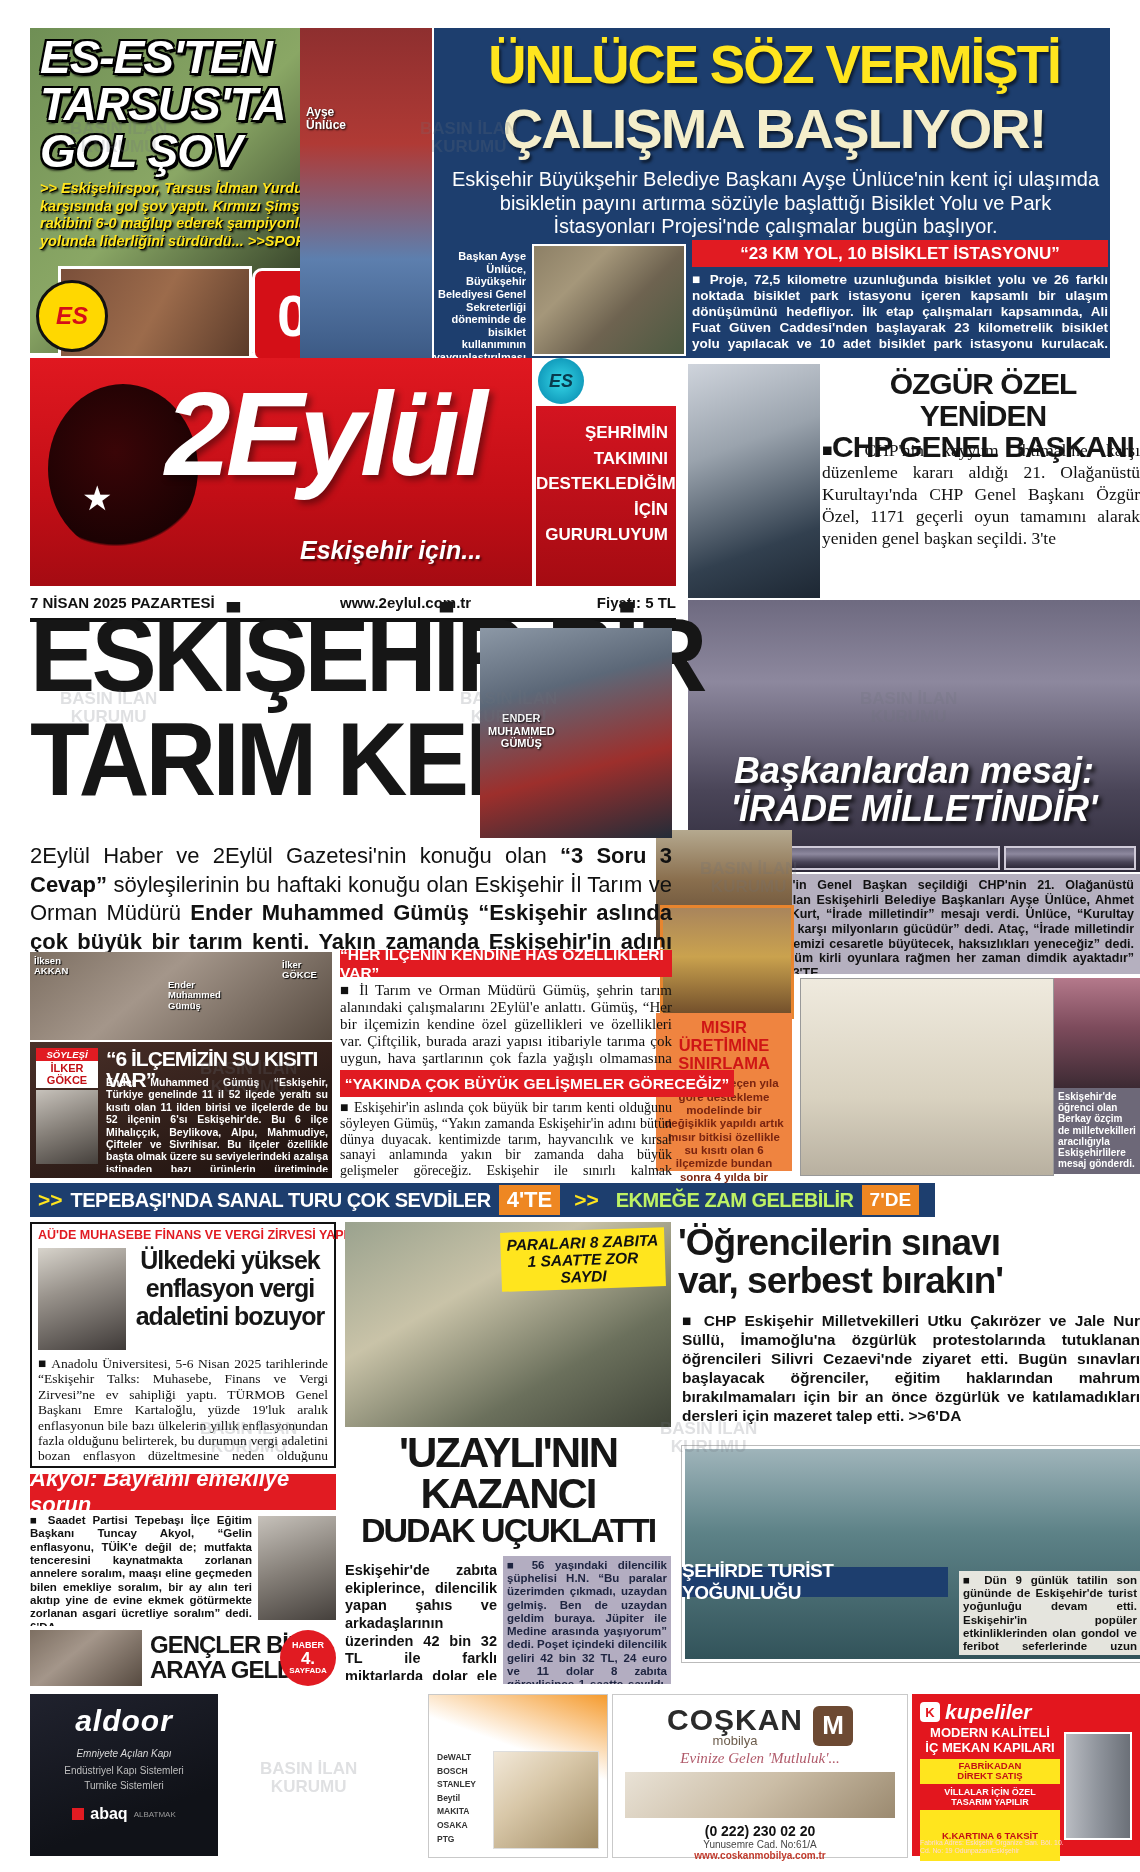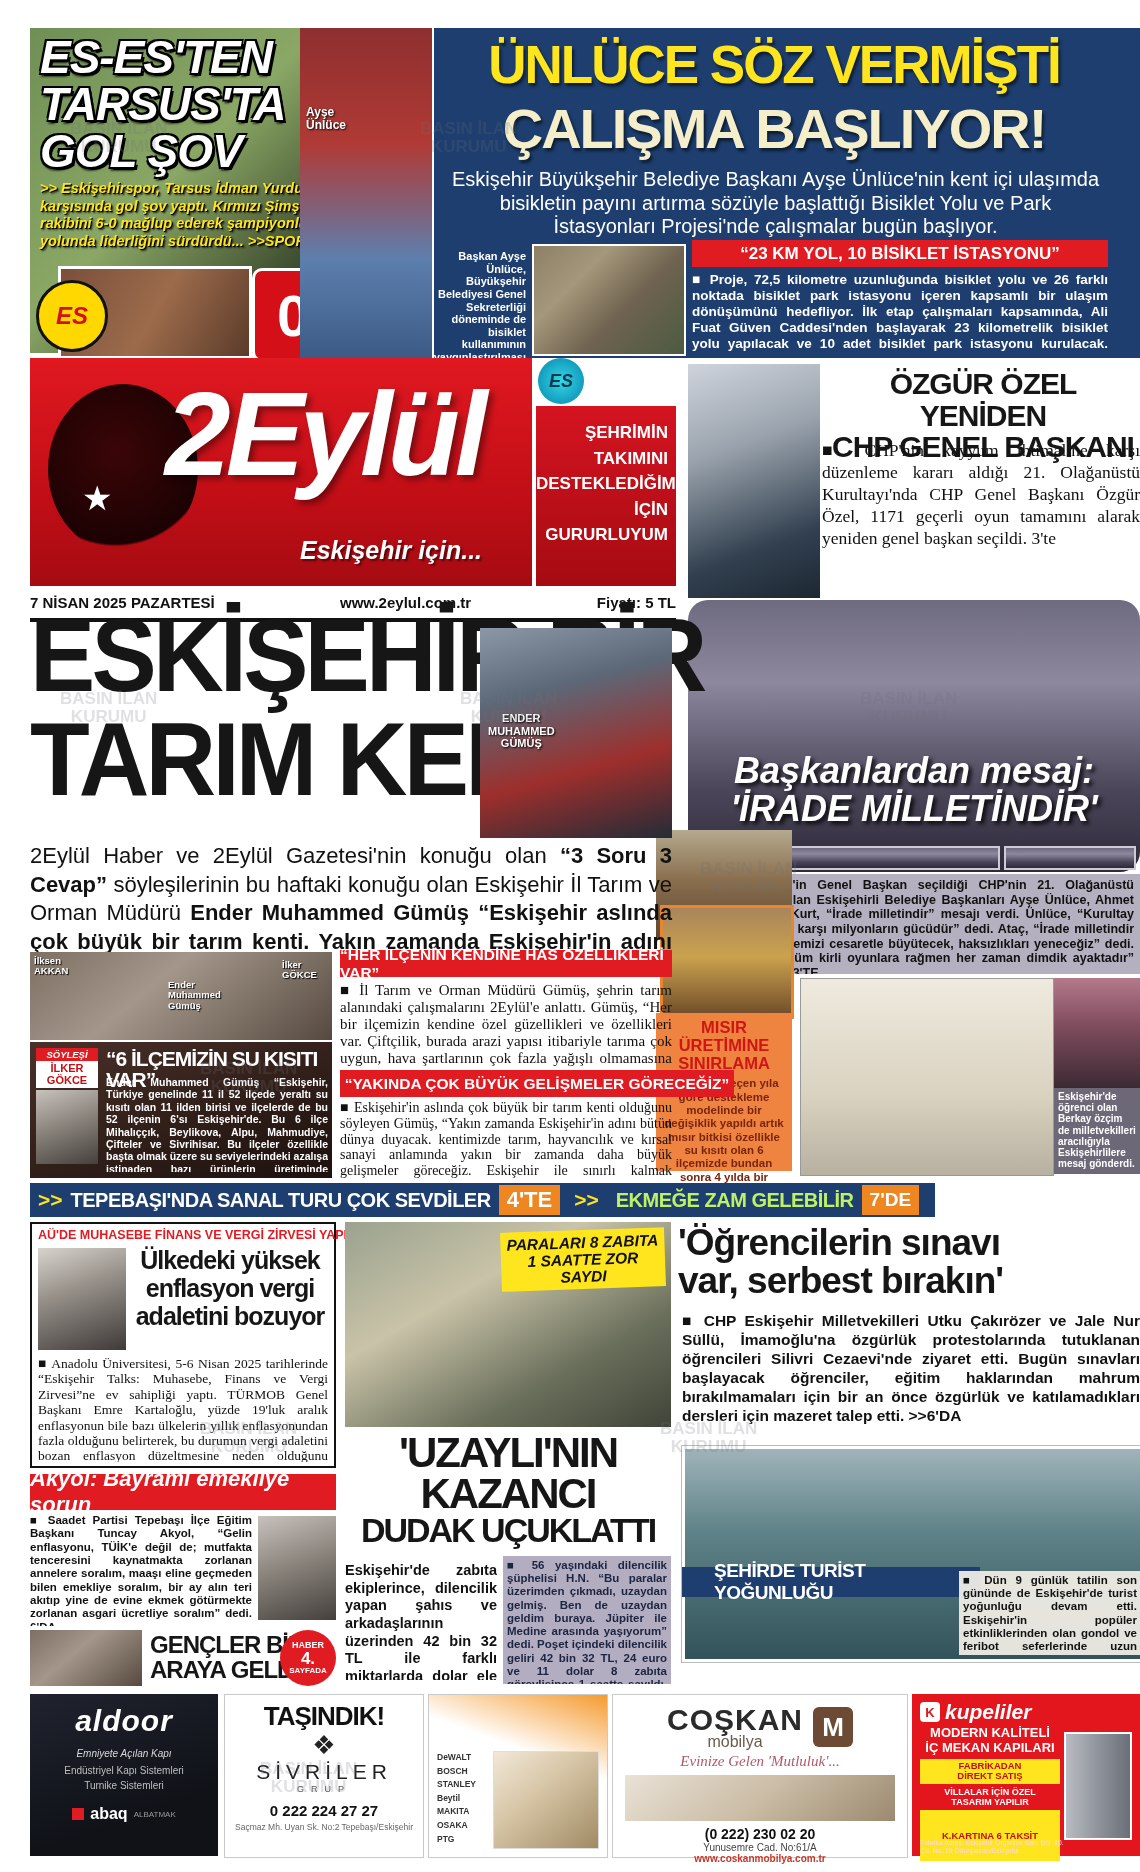--- a/index.html
+++ b/index.html
@@ -27,21 +27,21 @@
   .ph-speaker{background:linear-gradient(160deg,#d8d4cc 0%,#97918a 40%,#3f3a38 100%);}
   .ph-akyol{background:linear-gradient(160deg,#c7c2bb 0%,#857f78 50%,#45403c 100%);}
   .ph-group{background:linear-gradient(140deg,#7d6f62 0%,#a4968a 40%,#564a40 100%);}
   .ph-tools{background:linear-gradient(140deg,#f2e8d8 0%,#d8c7a8 40%,#a08b64 100%);}
   .ph-furn{background:linear-gradient(140deg,#e9e2d6 0%,#cbbda6 50%,#9b8a70 100%);}
   .ph-door{background:linear-gradient(90deg,#b9bcc2 0%,#8f949c 50%,#6b7078 100%);}
 
   .outline-head{color:#fff;font-weight:900;font-style:italic;letter-spacing:-1px;
       text-shadow:3px 3px 0 #000,-2px 2px 0 #000,2px -2px 0 #000,-2px -2px 0 #000,0 4px 2px rgba(0,0,0,.6);}
   .redbar{background:#e11b22;color:#fff;font-weight:900;display:flex;align-items:center;justify-content:center;}
-  .navy{background:#1d3e6e;padding-left:32px;}
+  .navy{background:#1d3e6e;}
   .capwhite{color:#fff;font-weight:bold;}
   .pagebox{background:#ee8722;color:#fff;font-weight:900;display:inline-flex;align-items:center;
       justify-content:center;padding:1px 8px;}
   .bigheadline{font-weight:900;color:#161616;letter-spacing:-4px;line-height:.92;
       transform:scaleX(.94);transform-origin:left top;white-space:nowrap;}
 </style>
 </head>
 <body>
 
 <div class="page">
@@ -121,21 +121,21 @@
 
   <div class="abs" style="left:688px;top:358px;width:452px;height:240px;background:#fff;">
     <div class="abs ph-ozel" style="left:0;top:6px;width:132px;height:234px;"></div>
     <div class="abs" style="left:138px;top:10px;width:314px;text-align:center;font-weight:900;font-size:30px;letter-spacing:-1px;line-height:1.05;color:#161616;">
       <div>ÖZGÜR ÖZEL YENİDEN</div>
       <div>CHP GENEL BAŞKANI</div>
     </div>
     <div class="abs serif justify" style="left:134px;top:82px;width:318px;height:154px;font-size:17.5px;line-height:1.25;overflow:hidden;">■ CHP'nin kayyum ihtimaline karşı düzenleme kararı aldığı 21. Olağanüstü Kurultayı'nda CHP Genel Başkanı Özgür Özel, 1171 geçerli oyun tamamını alarak yeniden genel başkan seçildi. 3'te</div>
   </div>
 
-  <div class="abs ph-crowd" style="left:688px;top:600px;width:452px;height:272px;border-radius:20px;">
+  <div class="abs ph-crowd" style="left:688px;top:600px;width:452px;height:272px;">
     <div class="abs" style="left:0;top:152px;width:452px;text-align:center;color:#fff;font-weight:900;font-style:italic;font-size:36px;line-height:1.05;text-shadow:3px 3px 4px rgba(0,0,0,.85);">
       <div>Başkanlardan mesaj:</div>
       <div>'İRADE MİLLETİNDİR'</div>
     </div>
     <div class="abs ph-crowd" style="left:8px;top:246px;width:300px;height:20px;border:2px solid #cfcad8;"></div>
     <div class="abs ph-crowd" style="left:316px;top:246px;width:128px;height:20px;border:2px solid #cfcad8;"></div>
   </div>
   <div class="abs justify" style="left:688px;top:874px;width:452px;height:100px;background:#b5b0bf;font-weight:bold;font-size:12.5px;line-height:1.17;padding:4px 6px;box-sizing:border-box;overflow:hidden;">■ Özgür Özel'in Genel Başkan seçildiği CHP'nin 21. Olağanüstü Kurulta'yına katılan Eskişehirli Belediye Başkanları Ayşe Ünlüce, Ahmet Ataç ve Kazım Kurt, “İrade milletindir” mesajı verdi. Ünlüce, “Kurultay bozulan sisteme karşı milyonların gücüdür” dedi. Ataç, “İrade milletindir diyerek mücadelemizi cesaretle büyütecek, haksızlıkları yeneceğiz” dedi. Kurt da, “CHP, tüm kirli oyunlara rağmen her zaman dimdik ayaktadır” diye konuştu. &gt;&gt;3'TE</div>
 
   <div class="abs ph-table" style="left:656px;top:830px;width:136px;height:110px;"></div>
@@ -257,45 +257,37 @@
     <div style="margin-top:10px;font-size:10px;color:#d9d9d9;font-style:italic;">Emniyete Açılan Kapı</div>
     <div style="margin-top:6px;font-size:10px;color:#bfbfbf;">Endüstriyel Kapı Sistemleri</div>
     <div style="margin-top:4px;font-size:10px;color:#bfbfbf;">Turnike Sistemleri</div>
     <div style="margin-top:14px;display:flex;align-items:center;justify-content:center;gap:6px;">
       <span style="width:12px;height:12px;background:#e11b22;display:inline-block;"></span>
       <span style="font-size:16px;font-weight:bold;">abaq</span>
       <span style="font-size:8px;color:#9a9a9a;">ALBATMAK</span>
     </div>
   </div>
 
-  <div class="abs" style="left:224px;top:1694px;width:198px;height:162px;background:#fff;border:1px solid #c9c9c9;text-align:center;">
-    <div style="padding-top:6px;font-weight:900;font-size:26px;letter-spacing:-1px;">TAŞINDIK!</div>
-    <div style="font-size:26px;line-height:1;color:#222;">❖</div>
-    <div style="font-size:21px;letter-spacing:5px;color:#222;margin-top:2px;">SİVRİLER</div>
-    <div style="font-size:9px;letter-spacing:7px;color:#555;">GRUP</div>
-    <div style="margin-top:8px;font-weight:bold;font-size:15px;">0 222 224 27 27</div>
-    <div style="margin-top:3px;font-size:8.5px;color:#666;">Saçmaz Mh. Uyan Sk. No:2 Tepebaşı/Eskişehir</div>
-  </div>
 
   <div class="abs" style="left:428px;top:1694px;width:178px;height:162px;background:linear-gradient(200deg,#f59b2e 0%,#fff 38%);border:1px solid #c9c9c9;">
     <div style="position:absolute;left:8px;top:56px;width:52px;font-size:8.5px;font-weight:900;line-height:1.6;color:#333;white-space:pre;">DeWALT
 BOSCH
 STANLEY
 Beytil
 MAKITA
 OSAKA
 PTG</div>
     <div class="ph-tools" style="position:absolute;right:8px;top:56px;width:104px;height:96px;border:1px solid #ddd;"></div>
   </div>
 
   <div class="abs" style="left:612px;top:1694px;width:294px;height:162px;background:#fff;border:1px solid #c9c9c9;text-align:center;">
     <div style="display:flex;align-items:center;justify-content:center;gap:10px;padding-top:8px;">
       <div>
         <div style="font-weight:900;font-size:30px;letter-spacing:1px;color:#2b2b2b;">COŞKAN</div>
-        <div style="font-size:16px;color:#6b5b4a;margin-top:-4px;">mobilya</div>
+        <div style="font-size:13px;color:#6b5b4a;margin-top:-4px;">mobilya</div>
       </div>
       <div style="width:40px;height:40px;background:#6d4a33;color:#fff;font-weight:900;font-size:26px;display:flex;align-items:center;justify-content:center;border-radius:6px;">M</div>
     </div>
     <div class="serif" style="margin-top:2px;font-style:italic;font-size:15px;color:#b05a6a;">Evinize Gelen 'Mutluluk'...</div>
     <div class="ph-furn" style="margin:5px auto 0;width:270px;height:46px;"></div>
     <div style="margin-top:5px;font-weight:bold;font-size:14px;">(0 222) 230 02 20</div>
     <div style="font-size:10px;color:#444;">Yunusemre Cad. No:61/A</div>
     <div style="font-size:10px;color:#c0392b;font-weight:bold;">www.coskanmobilya.com.tr</div>
   </div>
 

